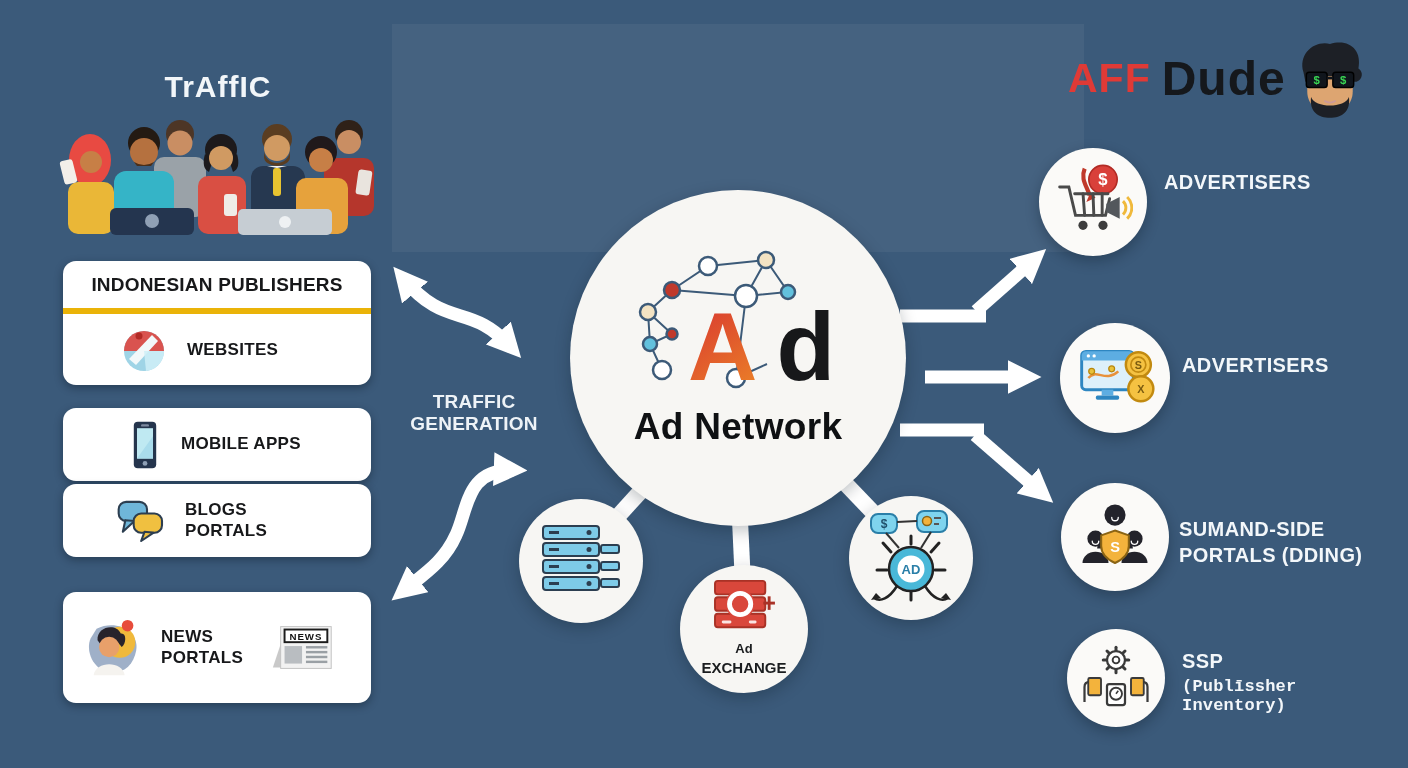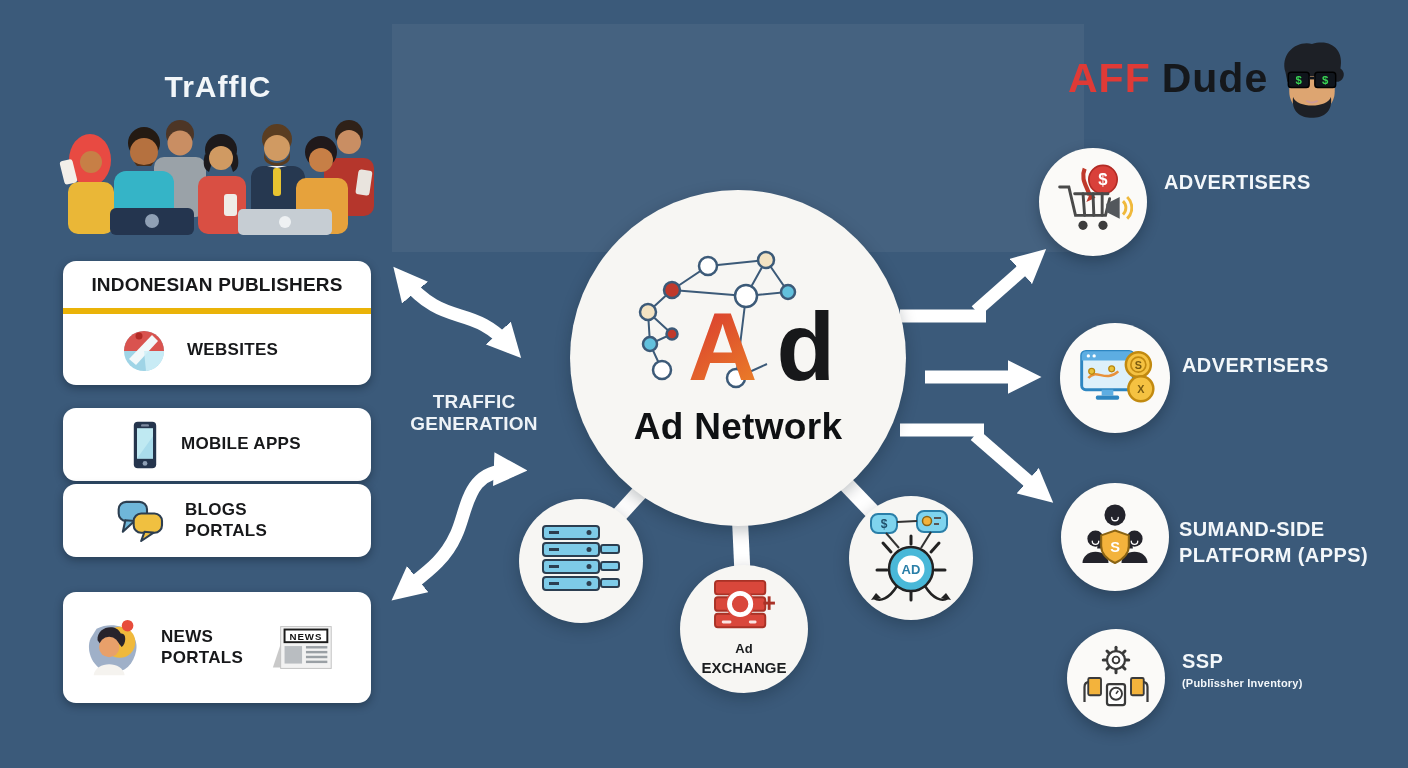--- a/index.html
+++ b/index.html
@@ -18,24 +18,24 @@
   .pub-row{display:flex;align-items:center;height:100%;}
   .pub-label{font-size:17px;font-weight:700;letter-spacing:.3px;line-height:1.22;}
   .title{color:#f2f6f9;font-size:30px;font-weight:800;letter-spacing:1px;text-align:center;}
   .traffic-gen{color:#eef3f7;font-size:19px;font-weight:800;text-align:center;line-height:1.18;letter-spacing:.2px;}
   .adnet-label{position:absolute;left:0;right:0;bottom:78px;text-align:center;
                font-size:37px;font-weight:800;color:#0f1113;letter-spacing:.3px;}
   .exch-text{text-align:center;color:#1b1d1f;font-size:13px;font-weight:600;line-height:1.3;margin-top:2px;}
   .exch-text .l2{font-size:15px;}
   .brand{position:absolute;display:flex;align-items:center;}
   .brand .aff{font-size:41px;font-weight:700;color:#e03a36;letter-spacing:1px;}
-  .brand .dude{font-size:41px;font-weight:800;color:#15181c;margin-left:11px;letter-spacing:1px;}
+  .brand .dude{font-size:48px;font-weight:800;color:#15181c;margin-left:11px;letter-spacing:1px;}
   .dsp-label{line-height:26px;font-size:20px;}
   .ssp1{font-size:20px;font-weight:800;}
-  .ssp2{font-size:11px;font-weight:600;letter-spacing:.2px;}
+  .ssp2{font-size:17px;font-weight:600;letter-spacing:.2px;font-family:Liberation Mono, monospace;}
 </style>
 </head>
 <body>
 
 <div class="stage">
 
   <div class="abs band" style="left:392px;top:24px;width:692px;height:228px;"></div>
 
   <svg class="abs" style="left:0;top:0;" width="1408" height="768" viewBox="0 0 1408 768">
     <defs>
@@ -341,21 +341,21 @@
         <path d="M44,24 a4,4 0 0 0 8,0"></path>
         <path d="M20,53 a4,4 0 0 0 8,0"></path>
         <path d="M68,53 a4,4 0 0 0 8,0"></path>
       </g>
       <path d="M48,40 L65,46 V59 Q65,72 48,80 Q31,72 31,59 V46 Z" fill="#f3b33c" stroke="#8a6414" stroke-width="2.5"></path>
       <text x="48" y="67" text-anchor="middle" font-size="18" font-weight="bold" fill="#ffffff">S</text>
     </svg>
   </div>
   <div class="wlabel dsp-label" style="left:1179px;top:516px;">
     <div>SUMAND-SIDE</div>
-    <div>PLATFORM (APPS)</div>
+    <div>PORTALS (DDING)</div>
   </div>
 
   <div class="node-circle" style="left:1067px;top:629px;width:98px;height:98px;">
     <svg width="72" height="72" viewBox="0 0 96 96">
       <g stroke="#3a3a3a" stroke-width="4" stroke-linecap="round">
         <line x1="48" y1="7" x2="48" y2="13"></line>
         <line x1="48" y1="35" x2="48" y2="41"></line>
         <line x1="31" y1="24" x2="37" y2="24"></line>
         <line x1="59" y1="24" x2="65" y2="24"></line>
         <line x1="36" y1="12" x2="40" y2="16"></line>

